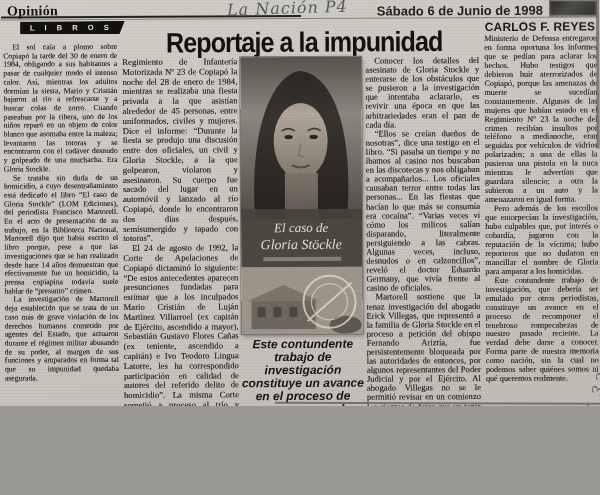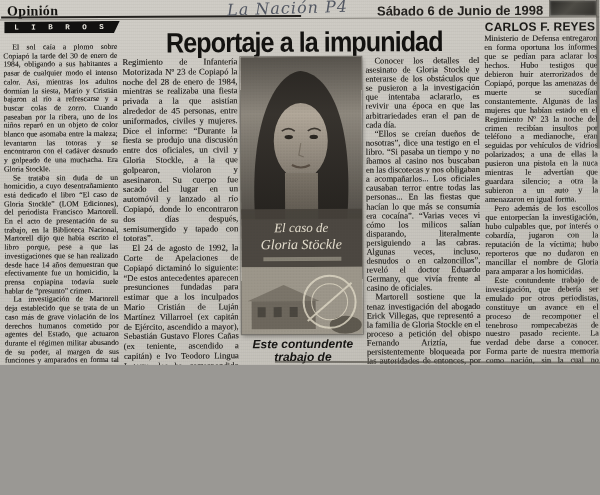--- a/index.html
+++ b/index.html
@@ -1,16 +1,16 @@
 <!DOCTYPE html>
 <html lang="es"><head>
 <meta charset="utf-8">
 <style>
   html,body{margin:0;padding:0;background:#9a9894;}
-  .page{position:relative;width:600px;height:365px;overflow:hidden;
+  .page{position:relative;width:600px;height:406px;overflow:hidden;
     background:#c9c6bf;
     background-image:
       repeating-linear-gradient(0deg, rgba(0,0,0,.025) 0 1px, transparent 1px 3px),
       repeating-linear-gradient(90deg, rgba(255,255,255,.05) 0 1px, transparent 1px 2px),
       linear-gradient(160deg,#cfccc5 0%,#c7c4bd 55%,#bdbab2 100%);
     font-family:"Liberation Serif",serif;color:#1e1c1a;}
   .content{position:absolute;inset:0;transform:rotate(-0.3deg);}
 
   .section-title{position:absolute;left:8px;top:2px;font-family:"Liberation Serif",serif;
     font-weight:bold;font-size:14px;letter-spacing:.3px;color:#141310;}
@@ -18,22 +18,22 @@
   .rule-b{position:absolute;left:0;top:18px;width:600px;height:1px;background:#84817a;}
   .hand-top{position:absolute;left:228px;top:-2px;width:160px;
     font-family:"DejaVu Serif",serif;font-style:italic;font-size:16px;
     color:#3e4452;opacity:.85;transform:rotate(-1.5deg);letter-spacing:1px;}
   .date{position:absolute;right:56px;top:4px;font-family:"Liberation Sans",sans-serif;
     font-weight:bold;font-size:13px;color:#24221f;}
   .logo{position:absolute;right:2px;top:1px;width:46px;height:15px;
     background:linear-gradient(135deg,#2b2a27 0%,#4e4c46 45%,#31302c 100%);
     background-size:cover;border:1px solid #6d6b64;
     box-shadow:inset 0 0 3px rgba(255,255,255,.25);}
-  .kicker{position:absolute;left:5px;top:20px;background:#121110;color:#e9e6de;
-    font-family:Liberation Mono, monospace;font-weight:bold;font-size:7.5px;
+  .kicker{position:absolute;left:21px;top:20px;background:#121110;color:#e9e6de;
+    font-family:Liberation Sans, sans-serif;font-weight:bold;font-size:7.5px;
     letter-spacing:4px;padding:2px 12px 2px 10px;
     clip-path:polygon(0 0,100% 0,95% 100%,0 100%);}
   .byline{position:absolute;right:4px;top:21px;font-family:"Liberation Sans",sans-serif;
     font-weight:bold;font-size:12px;color:#1b1a17;letter-spacing:.2px;}
   .headline{position:absolute;left:135px;top:27px;width:340px;margin:0;
     text-align:center;font-family:"Liberation Sans",sans-serif;font-weight:bold;
     font-size:26px;letter-spacing:-1px;color:#131210;transform:scale(.97,1.08);}
 
   .col{position:absolute;text-align:justify;overflow:hidden;color:#252320;
     text-shadow:0 0 .4px rgba(40,38,34,.55);}

